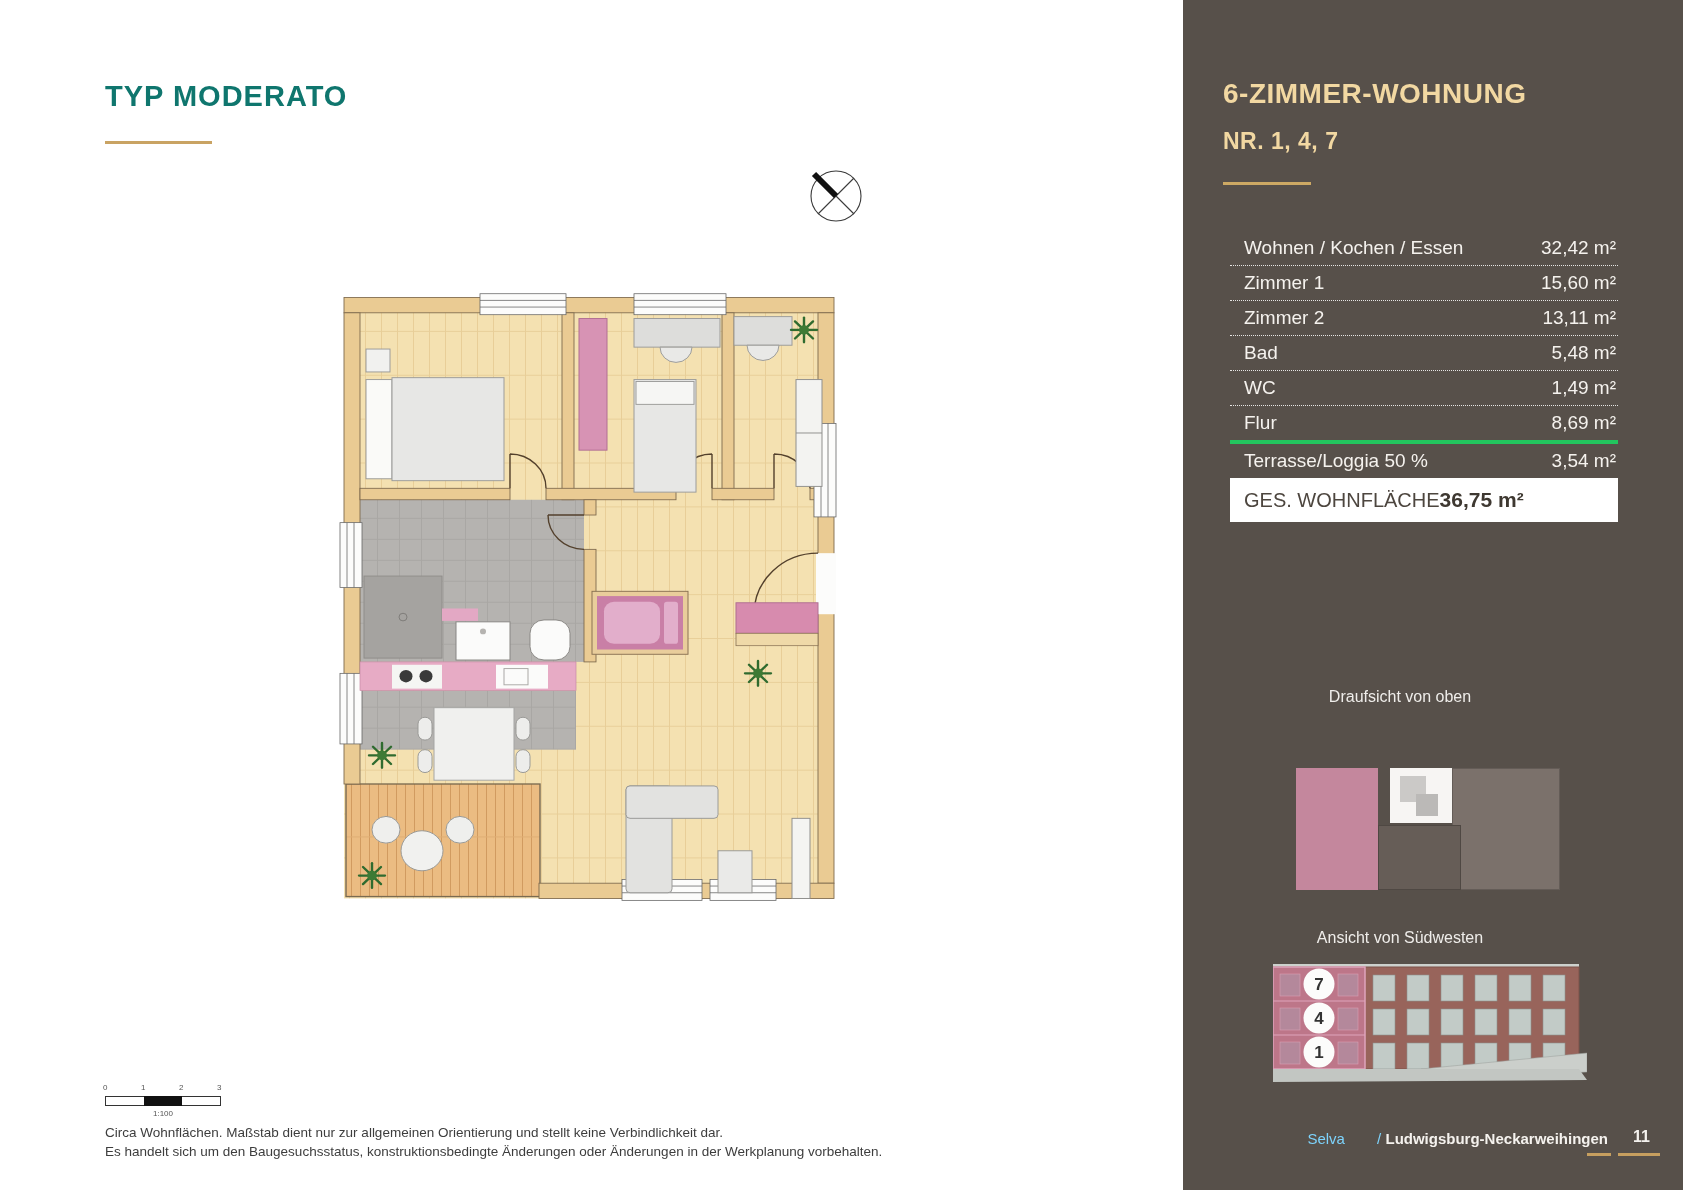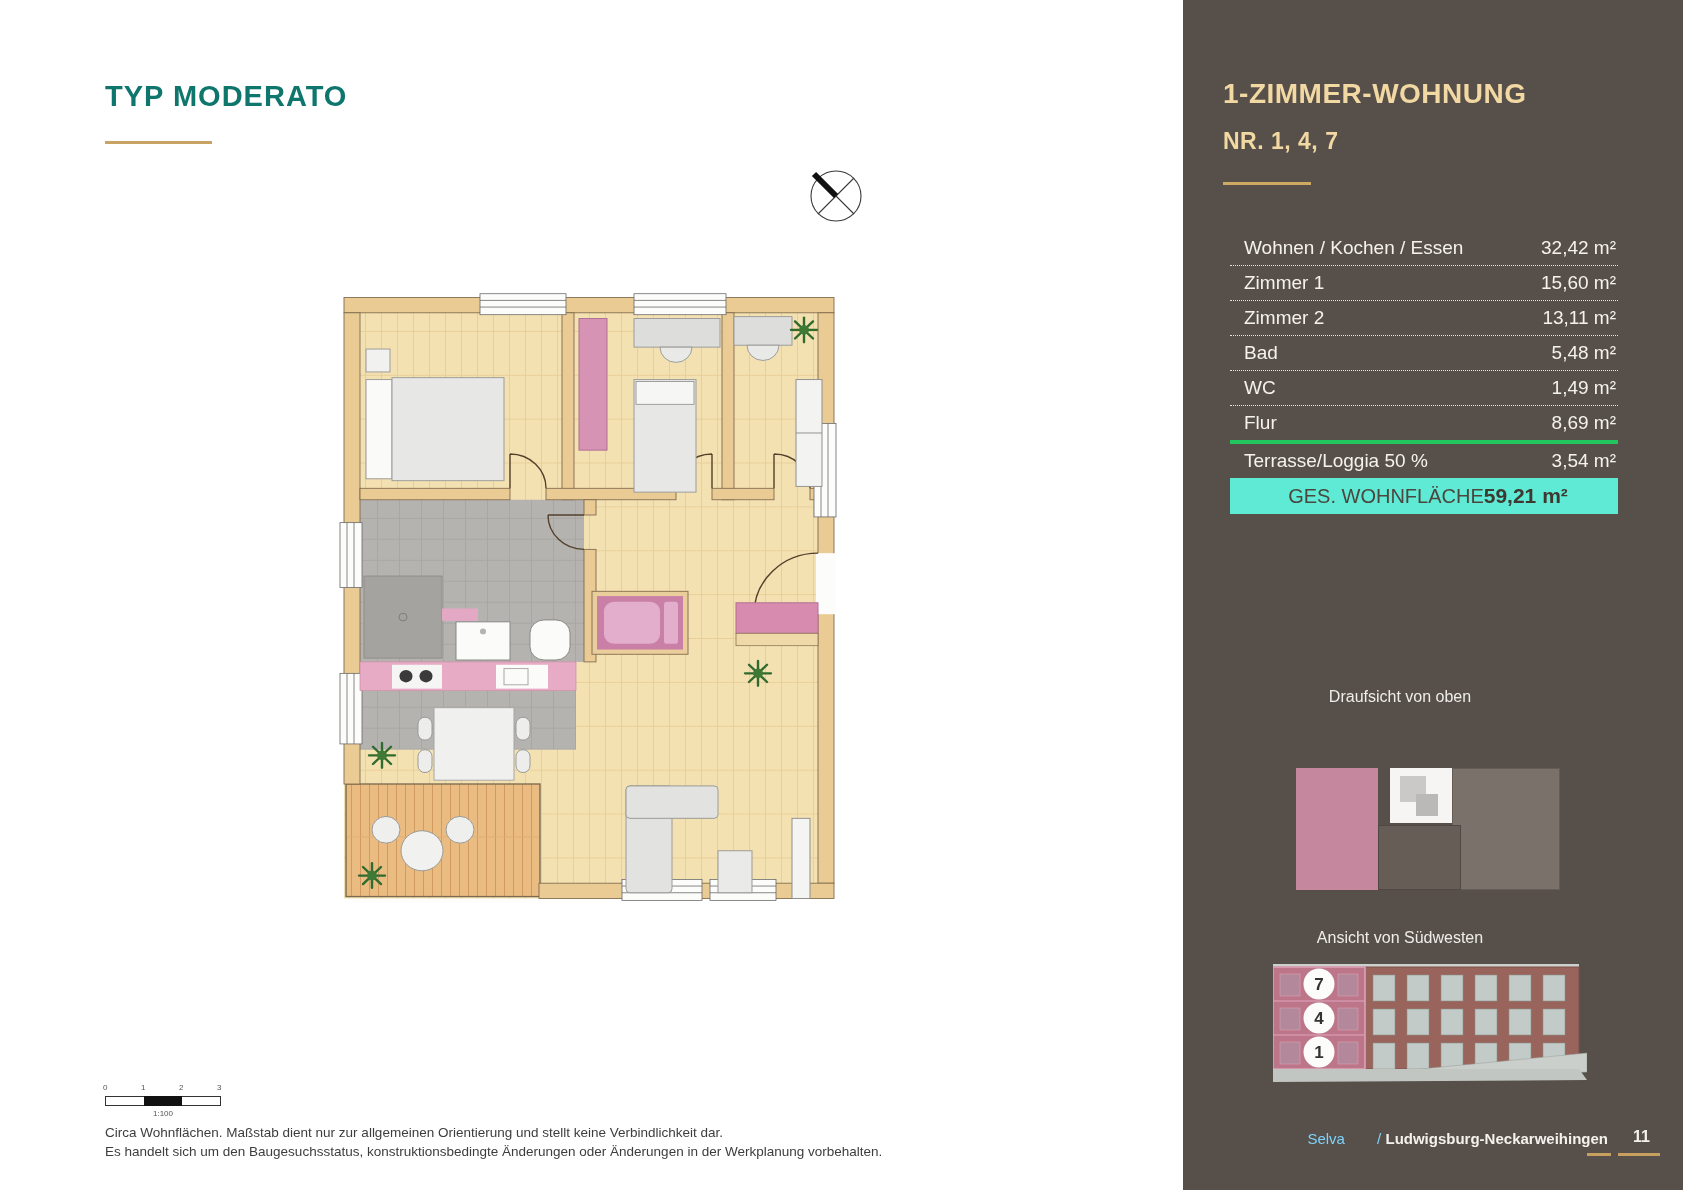--- a/index.html
+++ b/index.html
@@ -25,21 +25,21 @@
   .sb-subheading{left:40px;top:128px;font-size:23px;font-weight:bold;letter-spacing:.5px;color:#F2D8A2;}
   .sb-rule{left:40px;top:182px;width:88px;height:3px;background:#CDA964;}
 
   .area-table{left:47px;top:231px;width:388px;}
   .arow{display:flex;justify-content:space-between;align-items:center;height:34px;
         border-bottom:1px dotted rgba(255,255,255,.85);}
   .arow .lbl{font-size:19px;color:#F5F2EE;padding-left:14px;}
   .arow .val{font-size:19px;color:#F5F2EE;padding-right:2px;}
   .arow.solid-after{border-bottom:4px solid #22c55e;}
   .arow.no-border{border-bottom:none;}
-  .total-bar{display:flex;justify-content:center;align-items:center;height:36px;background:#5eead4;}
+  .total-bar{display:flex;justify-content:flex-start;align-items:center;height:44px;background:#ffffff;}
   .total-bar .lbl{font-size:20px;color:#4D463F;padding-left:14px;}
   .total-bar .val{font-size:21px;font-weight:bold;color:#3E3831;padding-right:6px;}
 
   .sb-caption{left:0;width:434px;text-align:center;font-size:16px;color:#EFEDEA;}
 
   .topview{left:113px;top:768px;width:264px;height:124px;}
   .tv-pink{left:0;top:0;width:82px;height:122px;background:#C4879D;}
   .tv-core{left:94px;top:0;width:62px;height:55px;background:#F7F5F3;}
   .tv-core-sq1{left:10px;top:8px;width:26px;height:26px;background:#CBC9C7;}
   .tv-core-sq2{left:26px;top:26px;width:22px;height:22px;background:#BBB9B7;}
@@ -240,21 +240,21 @@
   <div class="seg"></div>
   <div class="ratio">1:100</div>
 </div>
 
 <div class="abs disclaimer">
   <div>Circa Wohnflächen. Maßstab dient nur zur allgemeinen Orientierung und stellt keine Verbindlichkeit dar.</div>
   <div>Es handelt sich um den Baugesuchsstatus, konstruktionsbedingte Änderungen oder Änderungen in der Werkplanung vorbehalten.</div>
 </div>
 
 <div class="abs sidebar">
-  <div class="abs sb-heading">1-ZIMMER-WOHNUNG</div>
+  <div class="abs sb-heading">6-ZIMMER-WOHNUNG</div>
   <div class="abs sb-subheading">NR. 1, 4, 7</div>
   <div class="abs sb-rule"></div>
 
   <div class="abs area-table">
     <div class="arow">
       <span class="lbl">Wohnen / Kochen / Essen</span>
       <span class="val">32,42 m²</span>
     </div>
     <div class="arow">
       <span class="lbl">Zimmer 1</span>
@@ -275,21 +275,21 @@
     <div class="arow solid-after">
       <span class="lbl">Flur</span>
       <span class="val">8,69 m²</span>
     </div>
     <div class="arow no-border">
       <span class="lbl">Terrasse/Loggia 50 %</span>
       <span class="val">3,54 m²</span>
     </div>
     <div class="total-bar">
       <span class="lbl">GES. WOHNFLÄCHE</span>
-      <span class="val">59,21 m²</span>
+      <span class="val">36,75 m²</span>
     </div>
   </div>
 
   <div class="abs sb-caption" style="top:688px">Draufsicht von oben</div>
 
   <div class="abs topview">
     <div class="abs tv-pink"></div>
     <div class="abs tv-core">
       <div class="abs tv-core-sq1"></div>
       <div class="abs tv-core-sq2"></div>

